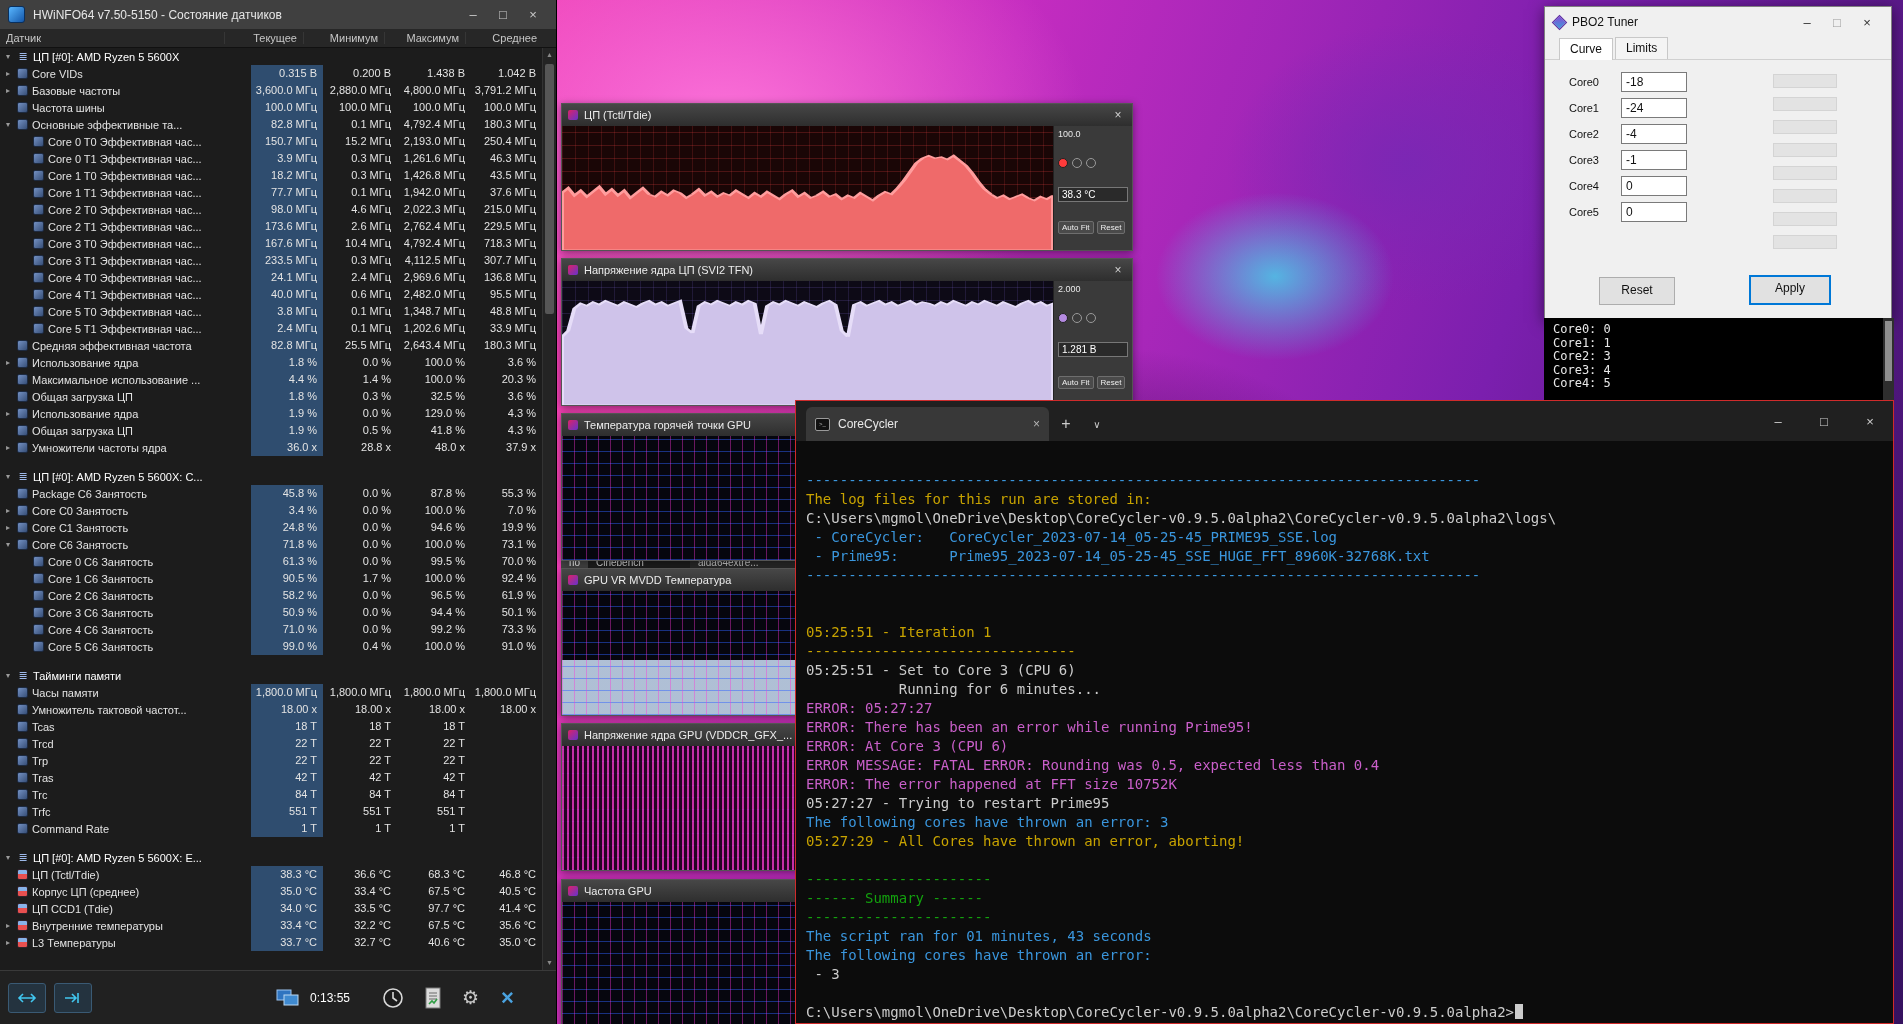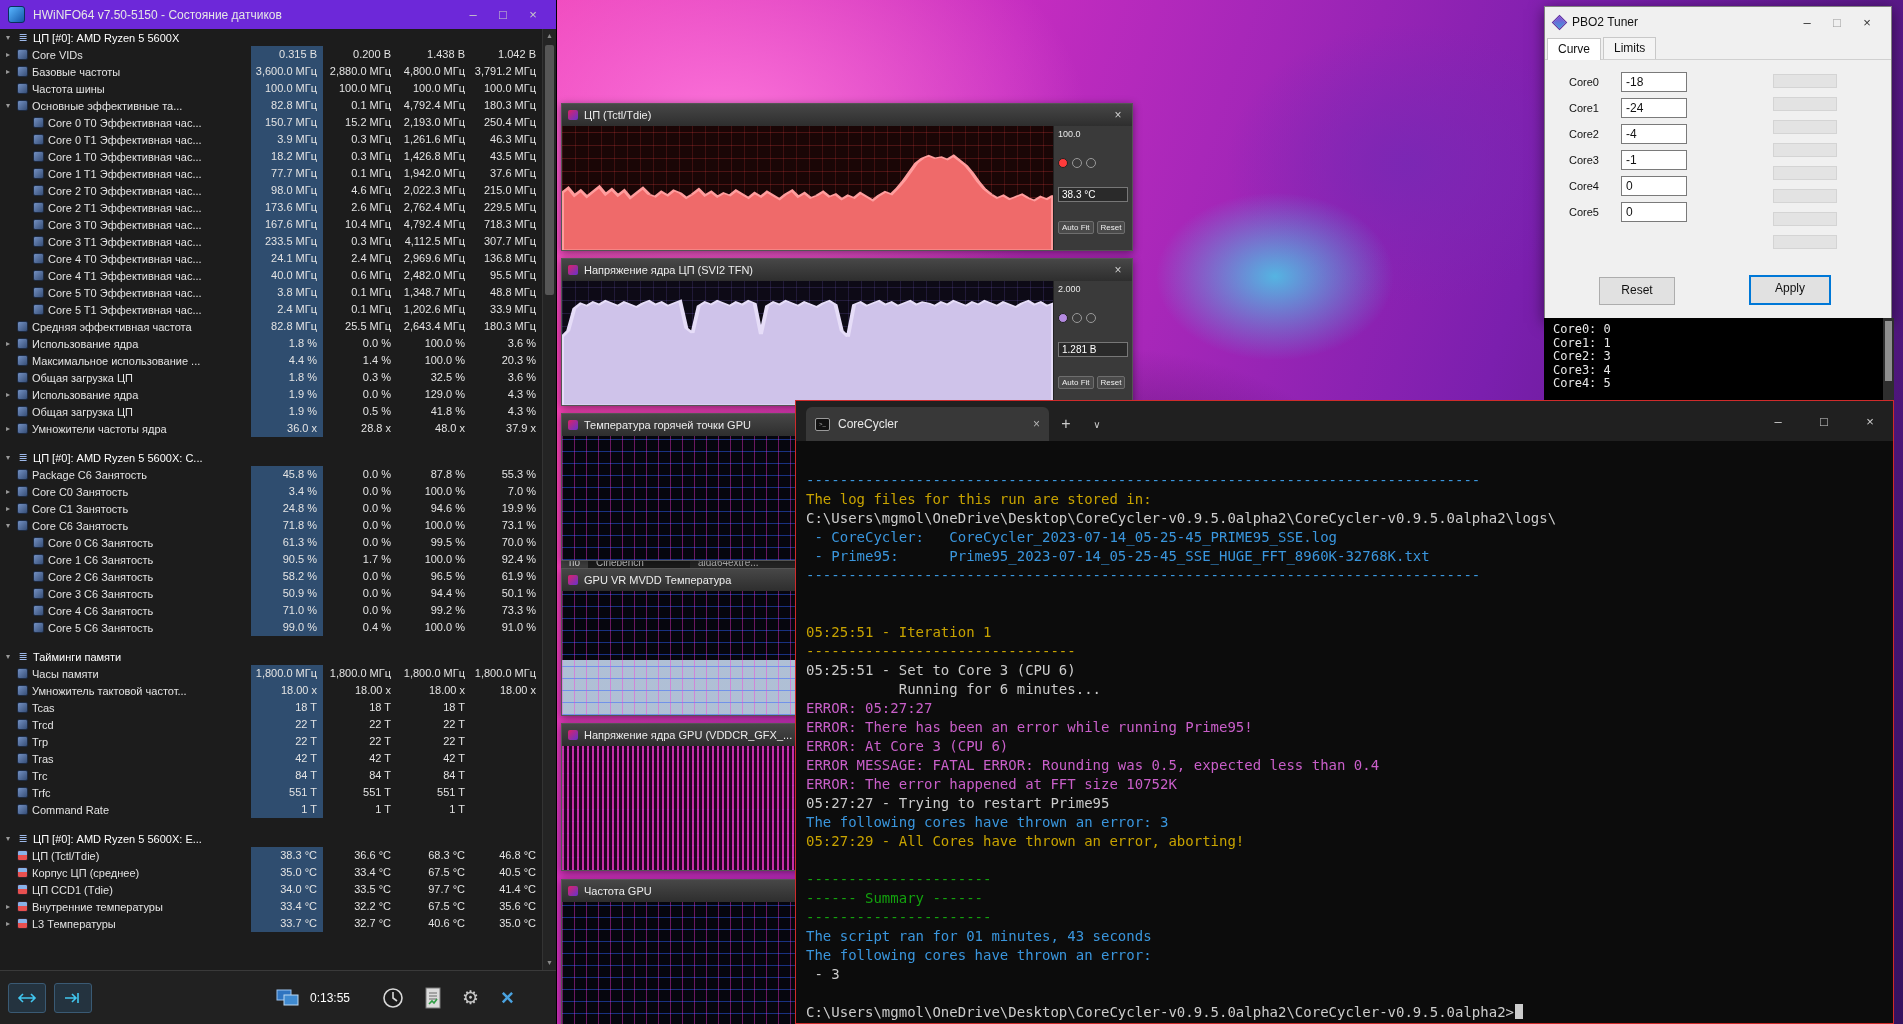--- a/index.html
+++ b/index.html
@@ -10,21 +10,21 @@
     background:
       radial-gradient(ellipse 170px 120px at 67% 27%, rgba(62,228,240,.75), transparent 70%),
       radial-gradient(ellipse 260px 200px at 74% 16%, rgba(120,40,180,.85), transparent 70%),
       radial-gradient(ellipse 420px 300px at 58% 55%, rgba(52,10,78,.9), transparent 72%),
       radial-gradient(ellipse 520px 340px at 38% 12%, rgba(255,120,220,.9), transparent 70%),
       radial-gradient(ellipse 700px 500px at 30% 45%, rgba(255,70,180,.8), transparent 75%),
       linear-gradient(108deg,#ff5fc8 0%,#f13fb4 22%,#c42cc0 46%,#7b1fae 72%,#35125f 100%);}
   
   .hwinfo{position:absolute;left:0;top:0;width:556px;height:1024px;background:#1c1c1c;
           border-right:1px solid #000;z-index:3;display:flex;flex-direction:column;}
-  .hw-titlebar{height:29px;background:#6d28d9;display:flex;align-items:center;gap:8px;
+  .hw-titlebar{height:29px;background:#404040;display:flex;align-items:center;gap:8px;
                padding:0 8px;color:#e6e6e6;font-size:12px;flex:none;}
   .hw-appicon{width:15px;height:15px;border-radius:3px;flex:none;
               background:linear-gradient(135deg,#58b6ff,#1456a8);border:1px solid #0a2f5c;}
   .caption{margin-left:auto;display:flex;}
   .caption span{width:30px;text-align:center;color:#c9c9c9;font-size:13px;cursor:default;}
   .hw-colhead{height:18px;background:#272727;border-bottom:1px solid #111;display:flex;
               align-items:center;font-size:11px;color:#c6c6c6;flex:none;}
   .hw-colhead .c-lbl{flex:1;padding-left:6px;}
   .c-val{text-align:right;padding-right:6px;border-left:1px solid #363636;}
   .w-cur{width:72px;} .w-min{width:74px;} .w-max{width:74px;} .w-avg{width:71px;}
@@ -102,21 +102,21 @@
   .bgseg.a{background:#1f1f1f;color:#ddd;flex:none;width:86px;}
   .bgseg.b{background:#2b2b2b;color:#cfcfcf;flex:1;}
   
   .pbo{position:absolute;left:1544px;top:6px;width:346px;height:312px;background:#f0f0f0;
        border:1px solid #808080;z-index:4;display:flex;flex-direction:column;font-size:12px;color:#111;
        box-shadow:0 3px 14px rgba(0,0,0,.5);}
   .pbo-titlebar{height:30px;display:flex;align-items:center;gap:7px;padding:0 9px;flex:none;}
   .pbo-ico{width:9px;height:9px;flex:none;background:linear-gradient(135deg,#8a46d8,#3ca0d9);
            transform:rotate(45deg);border:1px solid #5a2ba0;}
   .pbo-titlebar .caption span{color:#333;}
-  .pbo-tabs{display:flex;gap:2px;padding:0 2px;border-bottom:1px solid #d0d0d0;flex:none;}
+  .pbo-tabs{display:flex;gap:2px;padding:0 14px;border-bottom:1px solid #d0d0d0;flex:none;}
   .pbo-tab{padding:3px 10px 4px;border:1px solid #c8c8c8;border-bottom:none;background:#f4f4f4;font-size:12px;}
   .pbo-tab.active{background:#ffffff;position:relative;top:1px;}
   .pbo-content{flex:1;position:relative;padding:12px 0 0 24px;}
   .pbo-row{display:flex;align-items:center;gap:8px;height:20px;margin-bottom:6px;}
   .pbo-row .plbl{width:44px;font-size:11px;}
   .pbo-input{width:60px;height:18px;background:#fff;border:1px solid #7a7a7a;font-size:12px;
              line-height:18px;padding-left:4px;}
   .pbo-disabled{position:absolute;left:228px;top:14px;display:flex;flex-direction:column;gap:9px;}
   .pbo-bar{width:62px;height:12px;background:#e3e3e3;border:1px solid #d4d4d4;}
   .pbo-btn{position:absolute;height:26px;background:#e1e1e1;border:1px solid #adadad;
@@ -155,20 +155,28 @@
 <section class="hwinfo">
   <header class="hw-titlebar">
     <span class="hw-appicon"></span>
     <span>HWiNFO64 v7.50-5150 - Состояние датчиков</span>
     <span class="caption">
       <span>–</span>
       <span>□</span>
       <span>×</span>
     </span>
   </header>
+  <div class="hw-colhead">
+    <span class="c-lbl">Датчик</span>
+    <span class="c-val w-cur">Текущее</span>
+    <span class="c-val w-min">Минимум</span>
+    <span class="c-val w-max">Максимум</span>
+    <span class="c-val w-avg">Среднее</span>
+    <span class="c-sb"></span>
+  </div>
   <div class="hw-body">
     <div class="hw-rows">
         <div class="row group">
           <div class="lbl">
             <span class="arrow">▾</span>
             <span class="icon-list">≣</span>
             <span class="lbltext">ЦП [#0]: AMD Ryzen 5 5600X</span>
           </div>
         </div>
         <div class="row">

